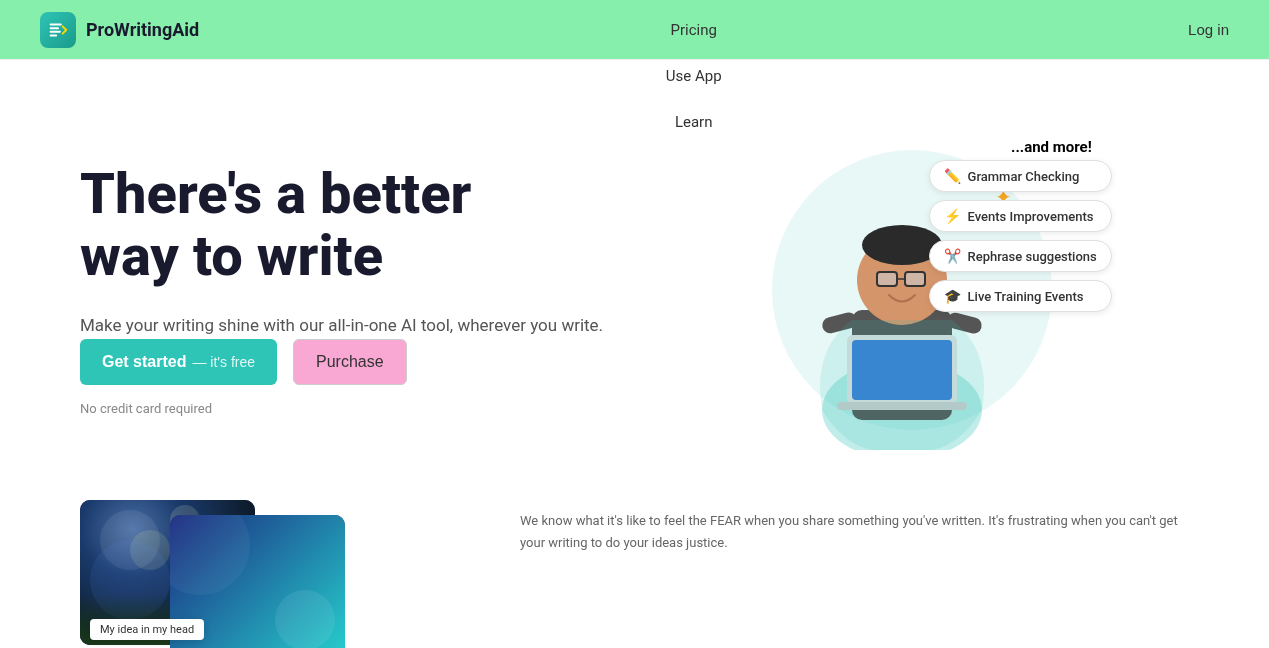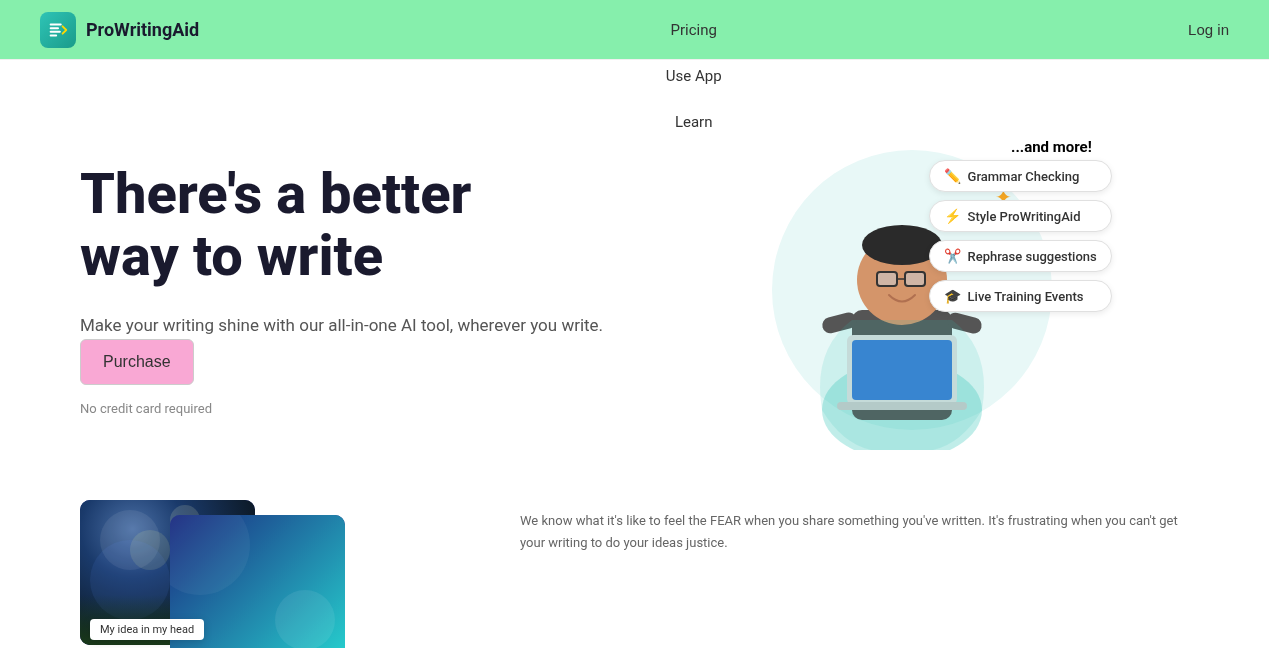--- a/index.html
+++ b/index.html
@@ -327,20 +327,24 @@
 </nav>
 
 <section class="hero">
   <div class="hero-left">
     <h1 class="hero-title">
       <span>There's a better</span><br>
       <span>way to write</span>
     </h1>
     <p class="hero-subtitle">Make your writing shine with our all-in-one AI tool, wherever you write.</p>
     <div class="hero-buttons">
+      <button class="btn-get-started">
+        <span>Get started</span>
+        <span class="free-label">— it's free</span>
+      </button>
       <button class="btn-purchase">Purchase</button>
     </div>
     <p class="no-cc">No credit card required</p>
   </div>
 
   <div class="hero-right">
     <div class="hero-illustration">
 
       <div class="circle-bg"></div>
 
@@ -376,21 +380,21 @@
 
       <div class="sparkle" style="top: 55px; right: 80px; font-size: 20px;">✦</div>
 
       <div class="feature-pills">
         <div class="pill">
           <span class="pill-icon">✏️</span>
           <span>Grammar Checking</span>
         </div>
         <div class="pill">
           <span class="pill-icon">⚡</span>
-          <span>Style ProWritingAid</span>
+          <span>Events Improvements</span>
         </div>
         <div class="pill">
           <span class="pill-icon">✂️</span>
           <span>Rephrase suggestions</span>
         </div>
         <div class="pill">
           <span class="pill-icon">🎓</span>
           <span>Live Training Events</span>
         </div>
       </div>

